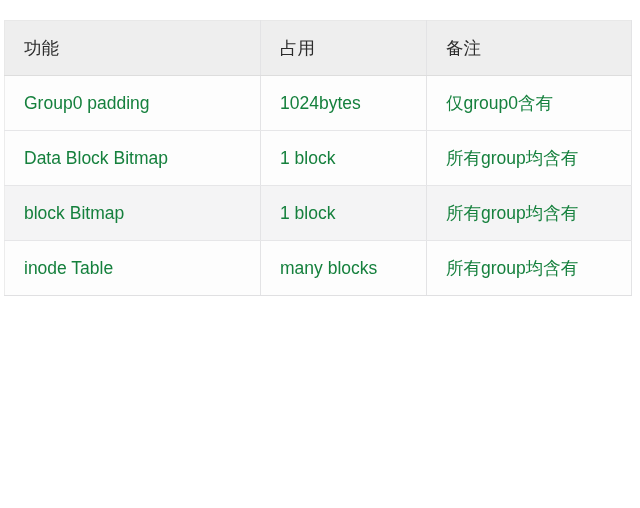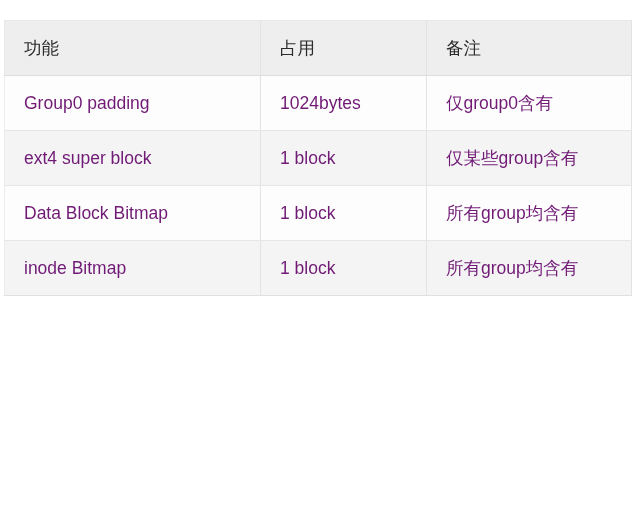--- a/index.html
+++ b/index.html
@@ -45,21 +45,21 @@
 
   table.spec-table th,
   table.spec-table td {
     height: 55px;
     padding: 0 0 0 19px;
     text-align: left;
     vertical-align: middle;
     font-weight: normal;
     font-size: 17.5px;
     line-height: 22px;
-    color: #701a75;
+    color: #15803d;
     border-right: 1px solid #e3e3e5;
     border-bottom: 1px solid #e6e6e8;
     box-sizing: border-box;
     white-space: nowrap;
     overflow: hidden;
   }
 
   table.spec-table th:last-child,
   table.spec-table td:last-child {
     border-right: 1px solid #e3e3e5;
@@ -117,31 +117,31 @@
             <span class="cell-text">备注</span>
           </th>
         </tr>
       </thead>
       <tbody>
         <tr class="row-odd">
           <td><span class="cell-text">Group0 padding</span></td>
           <td><span class="cell-text">1024bytes</span></td>
           <td><span class="cell-text">仅group0含有</span></td>
         </tr>
-        <tr class="row-even">
-          <td><span class="cell-text">ext4 super block</span></td>
-          <td><span class="cell-text">1 block</span></td>
-          <td><span class="cell-text">仅某些group含有</span></td>
-        </tr>
         <tr class="row-odd">
           <td><span class="cell-text">Data Block Bitmap</span></td>
           <td><span class="cell-text">1 block</span></td>
           <td><span class="cell-text">所有group均含有</span></td>
         </tr>
         <tr class="row-even">
-          <td><span class="cell-text">inode Bitmap</span></td>
+          <td><span class="cell-text">block Bitmap</span></td>
           <td><span class="cell-text">1 block</span></td>
+          <td><span class="cell-text">所有group均含有</span></td>
+        </tr>
+        <tr class="row-odd">
+          <td><span class="cell-text">inode Table</span></td>
+          <td><span class="cell-text">many blocks</span></td>
           <td><span class="cell-text">所有group均含有</span></td>
         </tr>
       </tbody>
     </table>
   </div>
 </div>
 
 </body></html>

